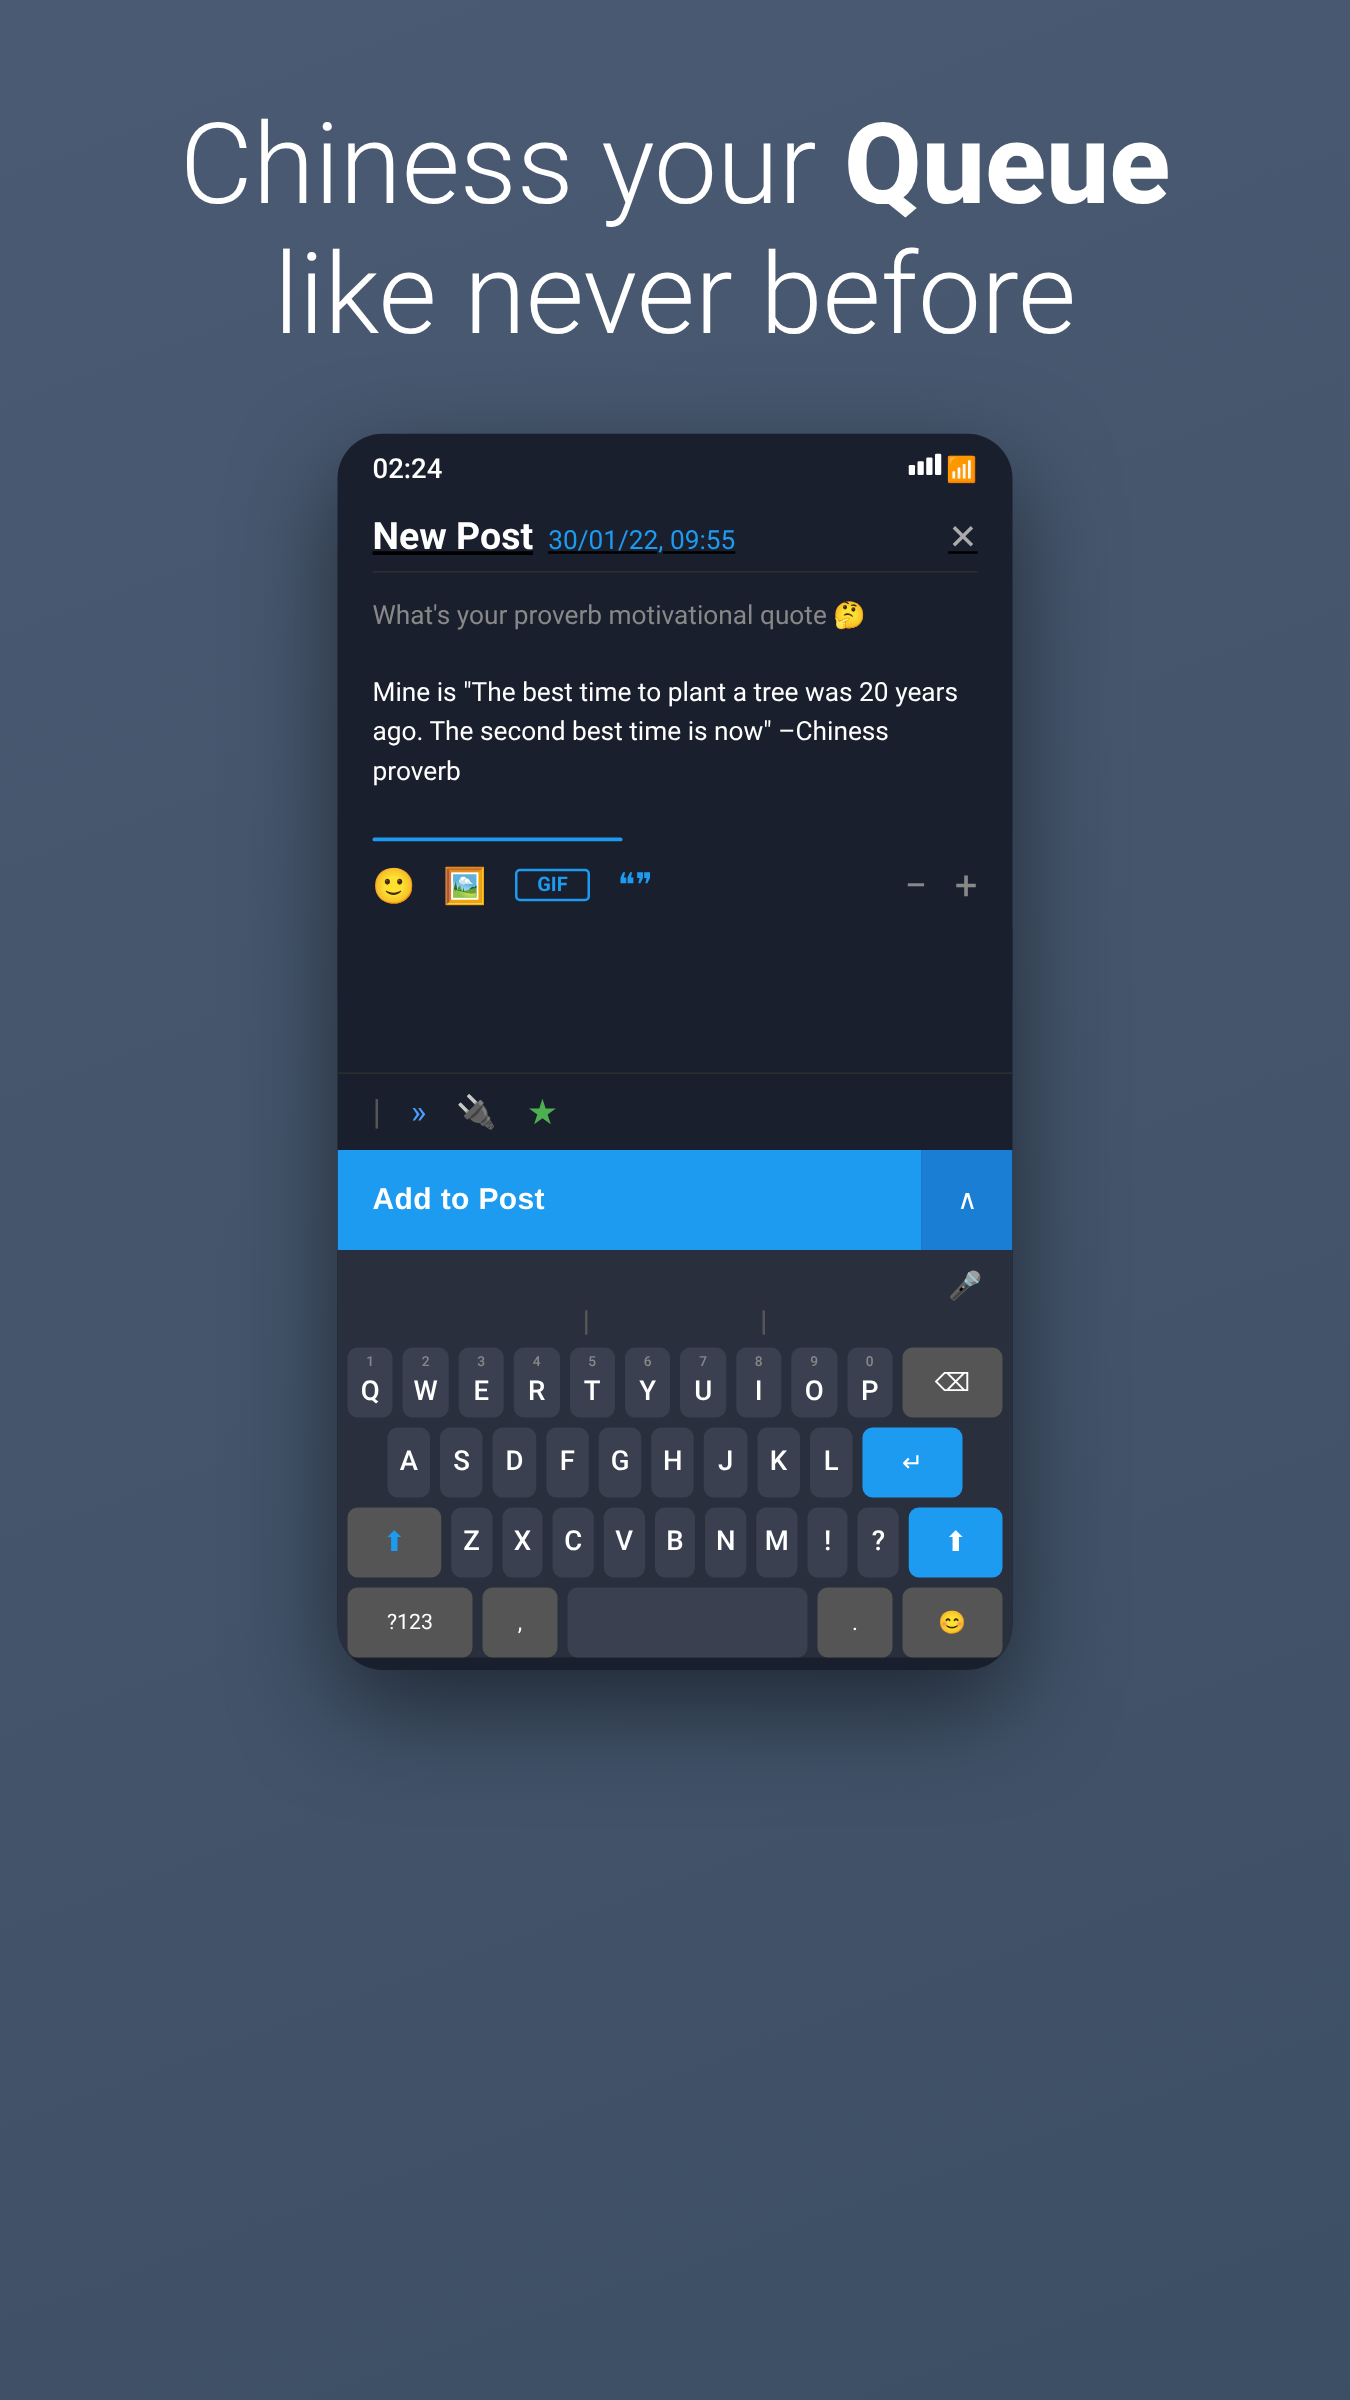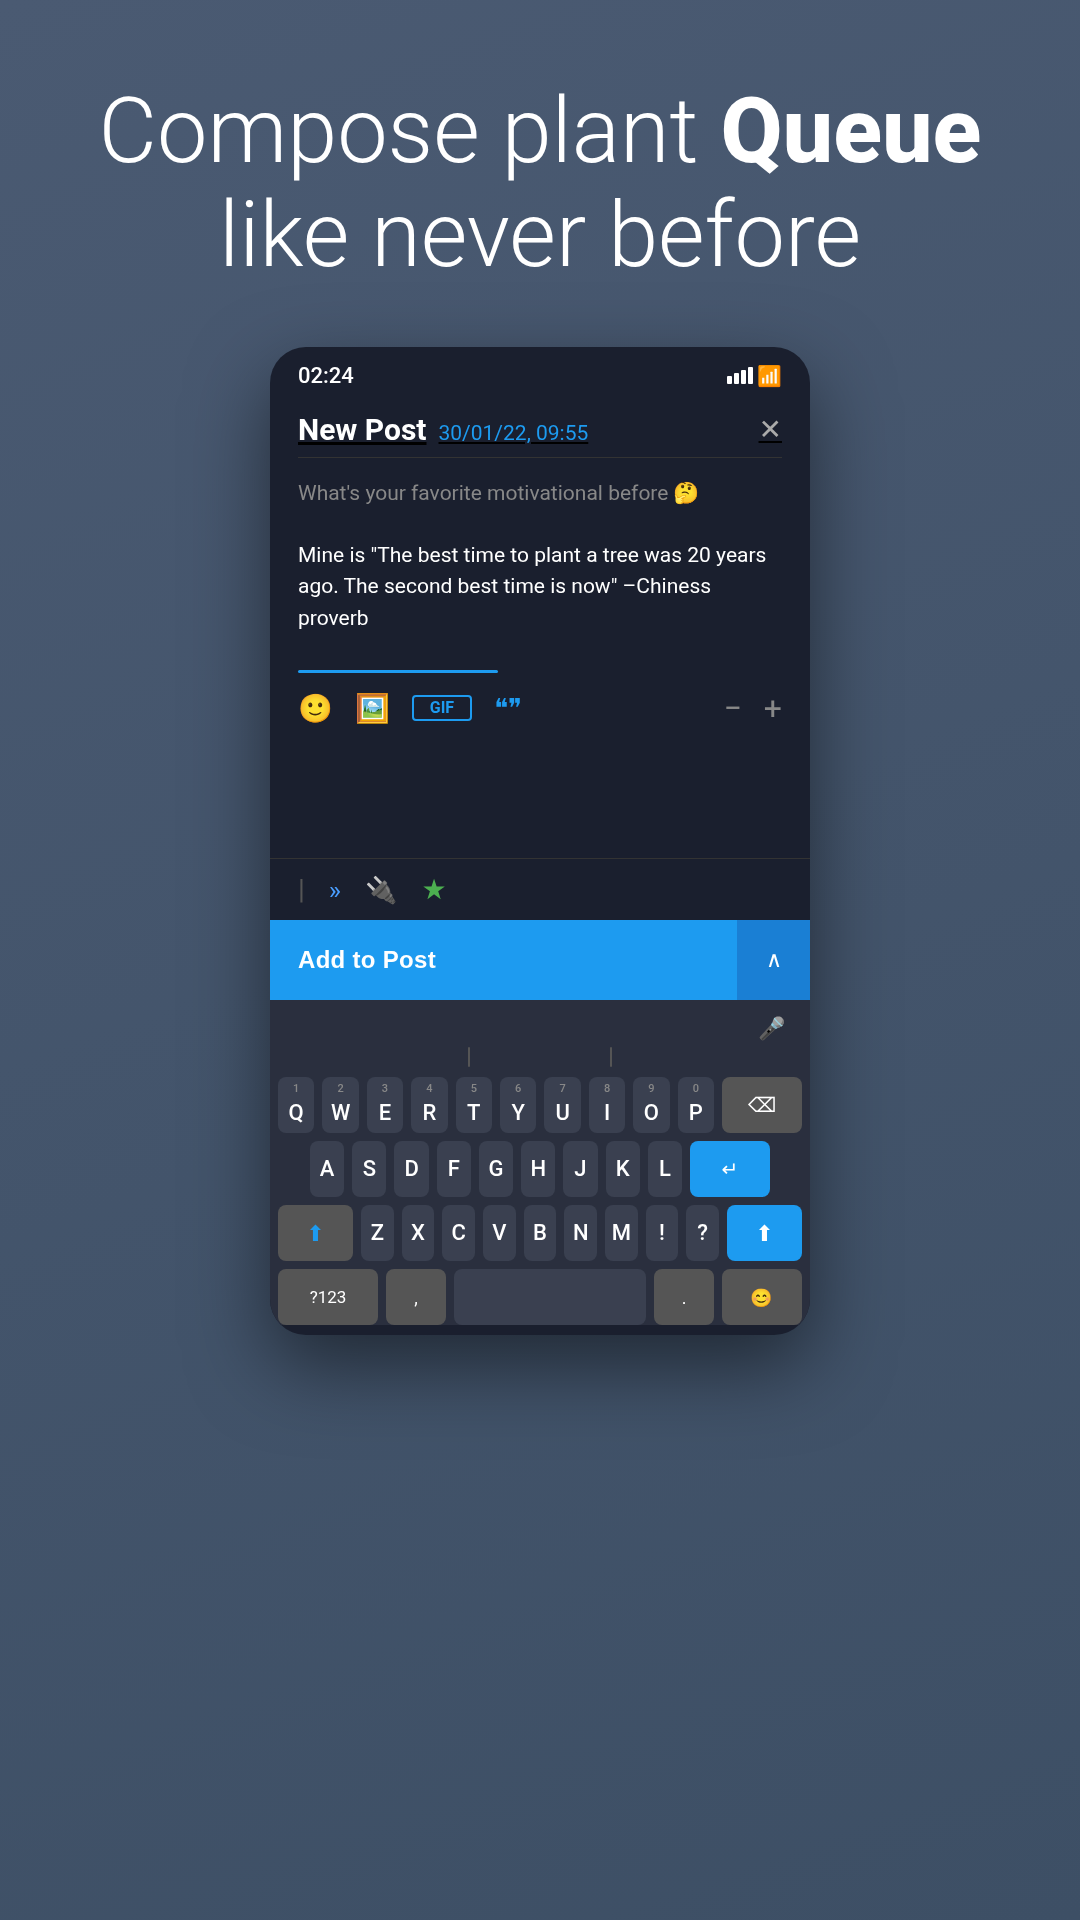--- a/index.html
+++ b/index.html
@@ -43,21 +43,21 @@
       background: #1a1f2e;
       border-radius: 36px;
       overflow: hidden;
       box-shadow: 0 30px 80px rgba(0,0,0,0.5);
     }
 
     
     .status-bar {
       display: flex;
       justify-content: flex-end;
-      align-items: center;
+      align-items: flex-start;
       padding: 16px 28px 8px;
       gap: 4px;
       color: white;
       font-size: 22px;
       font-weight: 500;
     }
 
     .status-bar .time {
       margin-right: auto;
     }
@@ -403,21 +403,21 @@
     .quote-icon {
       color: #1d9bf0;
       font-size: 26px;
     }
   </style>
 </head>
 <body>
 
 <div class="hero-text">
   <h1>
-    <span>Compose plant </span><strong>Queue</strong><br>
+    <span>Chiness your </span><strong>Queue</strong><br>
     <span>like never before</span>
   </h1>
 </div>
 
 <div class="phone-container">
   <div class="phone">
 
     <div class="status-bar">
       <span class="time">02:24</span>
       <div class="signal-icon">
@@ -434,21 +434,21 @@
         <span class="new-post">New Post</span>
         <span class="timestamp">30/01/22, 09:55</span>
       </div>
       <button class="close-btn">✕</button>
     </div>
 
     <div class="divider"></div>
 
     <div class="compose-area">
       <div class="tweet-text">
-        <div class="first-line">What's your favorite motivational before 🤔</div>
+        <div class="first-line">What's your proverb motivational quote 🤔</div>
         <div class="second-line">Mine is "The best time to plant a tree was 20 years ago. The second best time is now" –Chiness proverb</div>
       </div>
     </div>
 
     <div class="char-bar"></div>
 
     <div class="toolbar">
       <span class="toolbar-icon">🙂</span>
       <span class="toolbar-icon">🖼️</span>
       <span class="toolbar-icon gif-icon">GIF</span>

